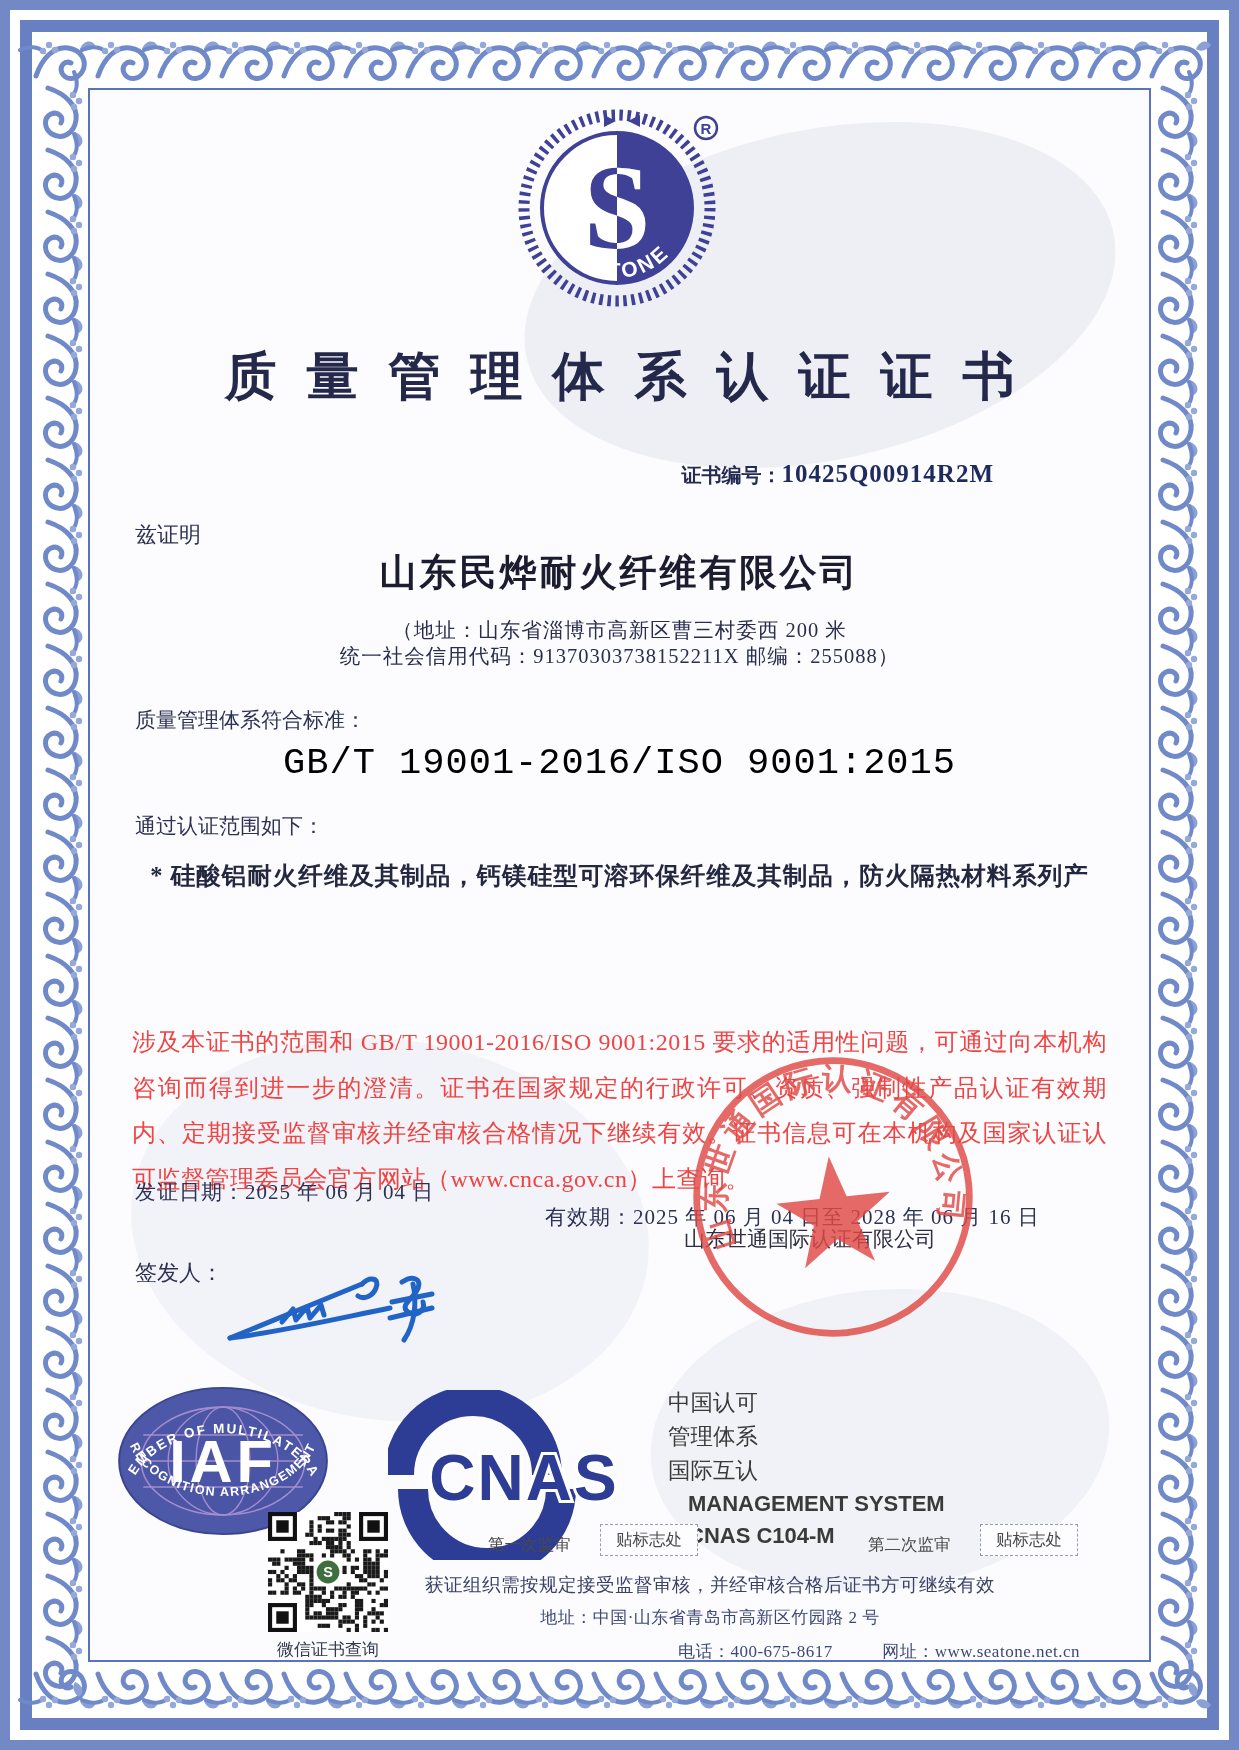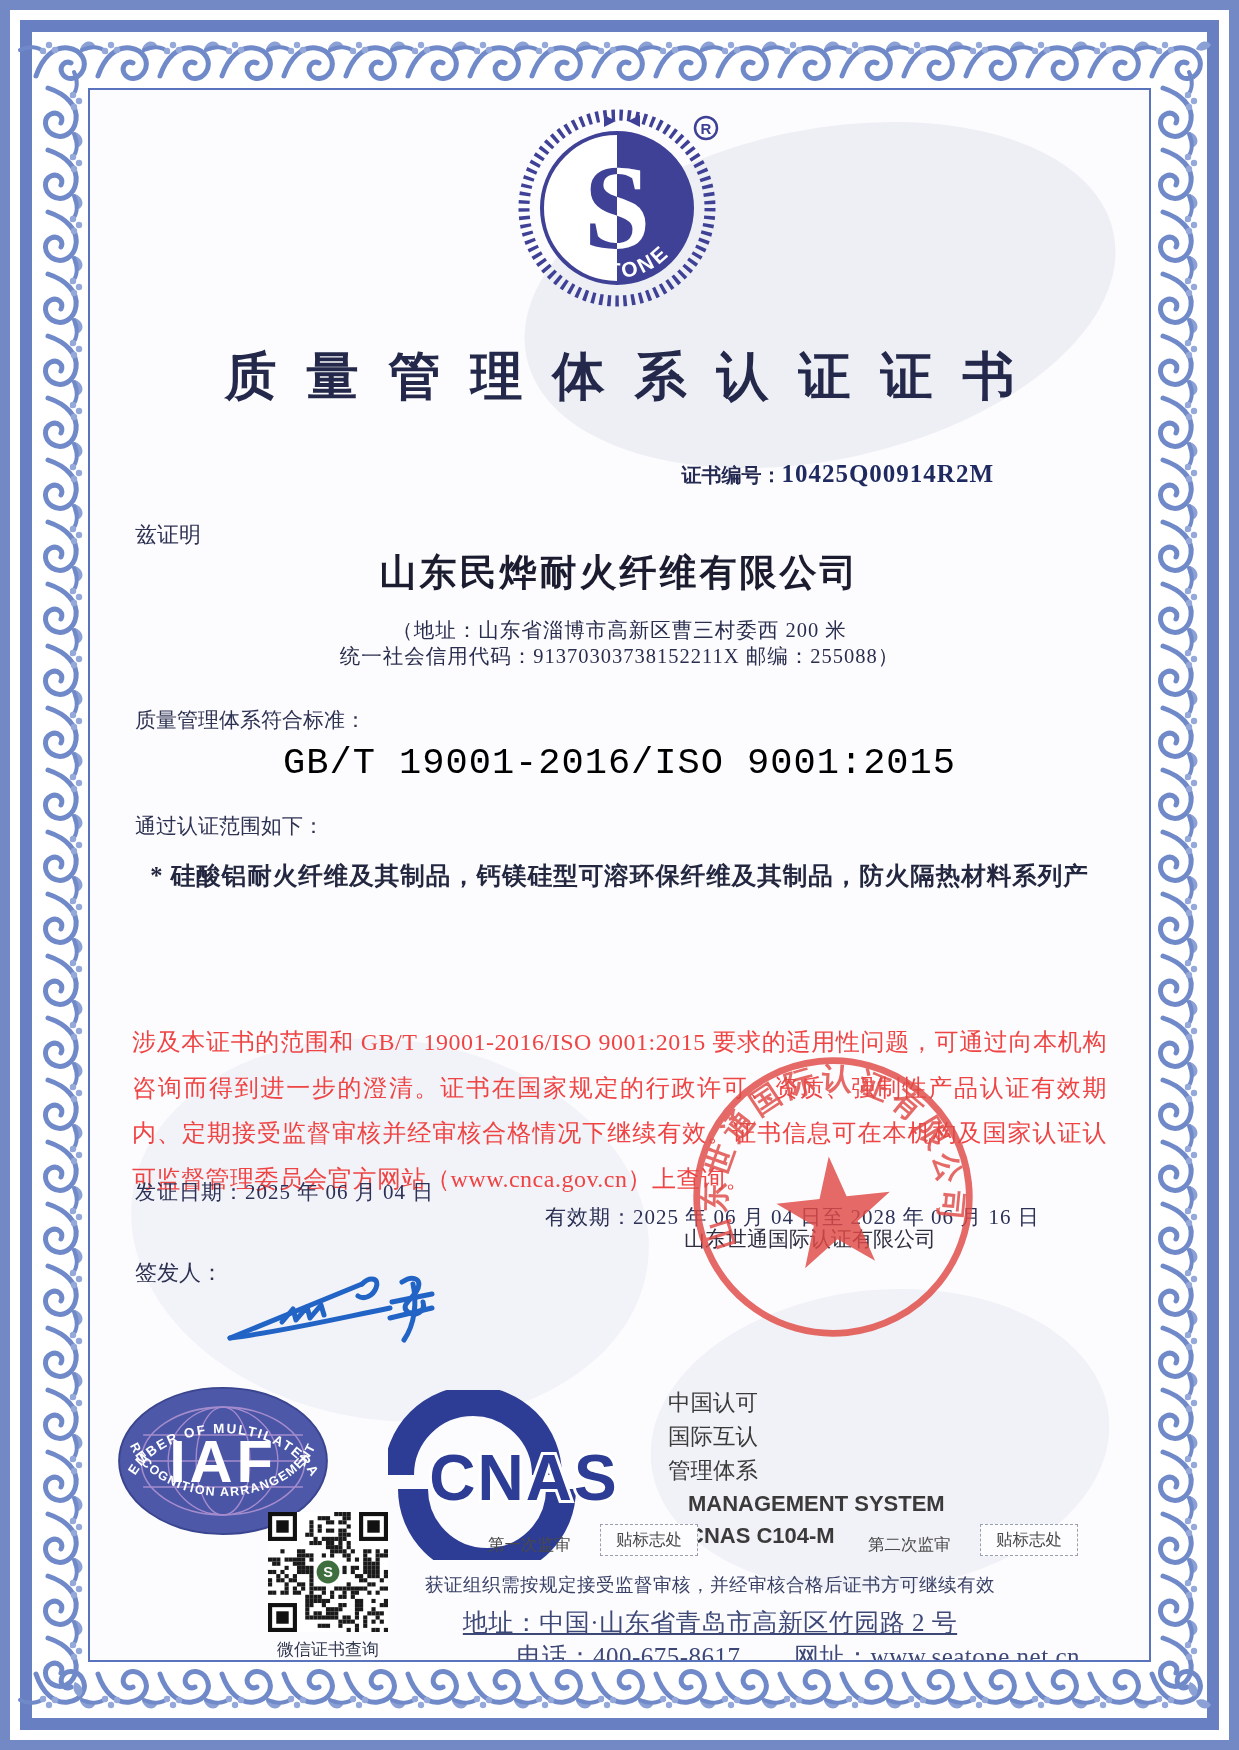--- a/index.html
+++ b/index.html
@@ -25,21 +25,21 @@
   .standard{font-size:37px;color:#000000;font-family:Liberation Mono, monospace;letter-spacing:1px;}
   .scope{font-size:24.5px;font-weight:bold;color:#23273f;line-height:40px;letter-spacing:1px;}
   .note{font-size:24px;color:#ef4444;line-height:45.5px;text-align:justify;letter-spacing:0.5px;}
   .dateline{font-size:21px;color:#2c3156;letter-spacing:1px;}
   .issuer{font-size:21px;color:#2e2e40;}
   .accred-zh{font-size:22.5px;color:#3a3a3a;line-height:34px;font-weight:500;font-family:"Liberation Sans","DejaVu Sans",sans-serif;}
   .accred-en{font-size:22px;color:#3a3a3a;line-height:32px;font-weight:bold;font-family:"Liberation Sans","DejaVu Sans",sans-serif;margin-left:20px;}
   .audit-label{font-size:16.5px;color:#4a4a4a;}
   .sticker-box{display:inline-block;border:1.5px dashed #9aa0ad;padding:4px 15px;font-size:16.5px;color:#4a4a4a;background:#fdfdff;}
   .foot-note{font-size:18.5px;color:#3a4166;letter-spacing:0.5px;}
-  .foot-line{font-size:25px;color:#3d4877;letter-spacing:0.5px;text-decoration:underline;}
+  .foot-line{font-size:17px;color:#3d4877;letter-spacing:0.5px;}
   .qr-caption{font-size:17px;color:#33394f;}
 </style>
 </head>
 <body>
 
 <svg style="position:absolute;width:0;height:0" aria-hidden="true">
   <defs>
     <g id="scroll-motif">
       <path d="M-16,14 C-8,10 2,10 8,16" fill="none" stroke="#7089c8" stroke-width="4" stroke-linecap="round"></path>
       <path d="M0,40 C6,22 18,10 32,12 C46,14 52,26 46,36 C41,44 30,45 26,37 C23,30 29,24 35,27" fill="none" stroke="#7089c8" stroke-width="5" stroke-linecap="round"></path>
@@ -265,22 +265,22 @@
           </svg>
 
           <svg class="abs" style="left:298px;top:1300px;" width="258" height="170" viewBox="0 0 258 170">
             <path d="M11,85 A74,74 0 0 1 159,85" fill="none" stroke="#2d3c94" stroke-width="30"></path>
             <path d="M25,99 A74,74 0 0 0 173,99" fill="none" stroke="#2d3c94" stroke-width="30"></path>
             <text x="136" y="110" font-size="64" font-weight="bold" fill="#2d3c94" stroke="#ffffff" stroke-width="6" paint-order="stroke" text-anchor="middle" letter-spacing="2" font-family="Liberation Sans, DejaVu Sans, sans-serif">CNAS</text>
           </svg>
 
           <div class="abs" style="left:578px;top:1296px;">
             <div class="accred-zh">中国认可</div>
+            <div class="accred-zh">管理体系</div>
             <div class="accred-zh">国际互认</div>
-            <div class="accred-zh">管理体系</div>
             <div class="accred-en">MANAGEMENT SYSTEM</div>
             <div class="accred-en">CNAS C104-M</div>
           </div>
 
           <svg id="qr-svg" class="abs" style="left:178px;top:1422px;" width="120" height="120" viewBox="0 0 116 116">
             <rect x="0" y="0" width="116" height="116" fill="#ffffff"></rect>
 
           <rect x="64" y="0" width="4" height="4" fill="#1a1a1a"></rect>
               <rect x="68" y="0" width="4" height="4" fill="#1a1a1a"></rect>
               <rect x="72" y="0" width="4" height="4" fill="#1a1a1a"></rect>

